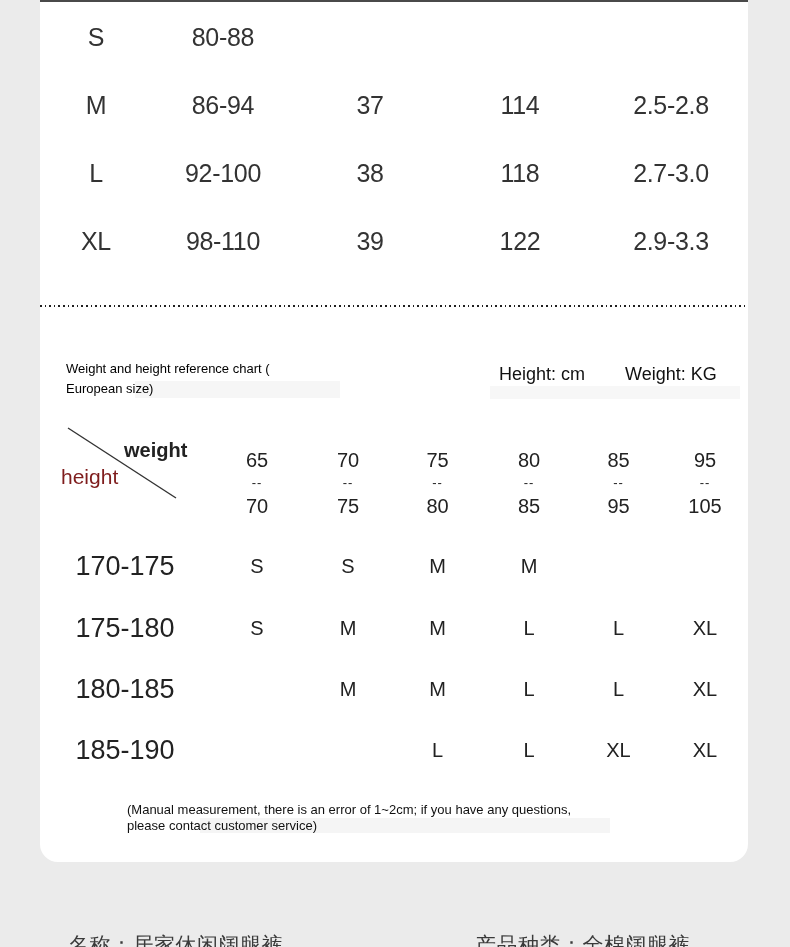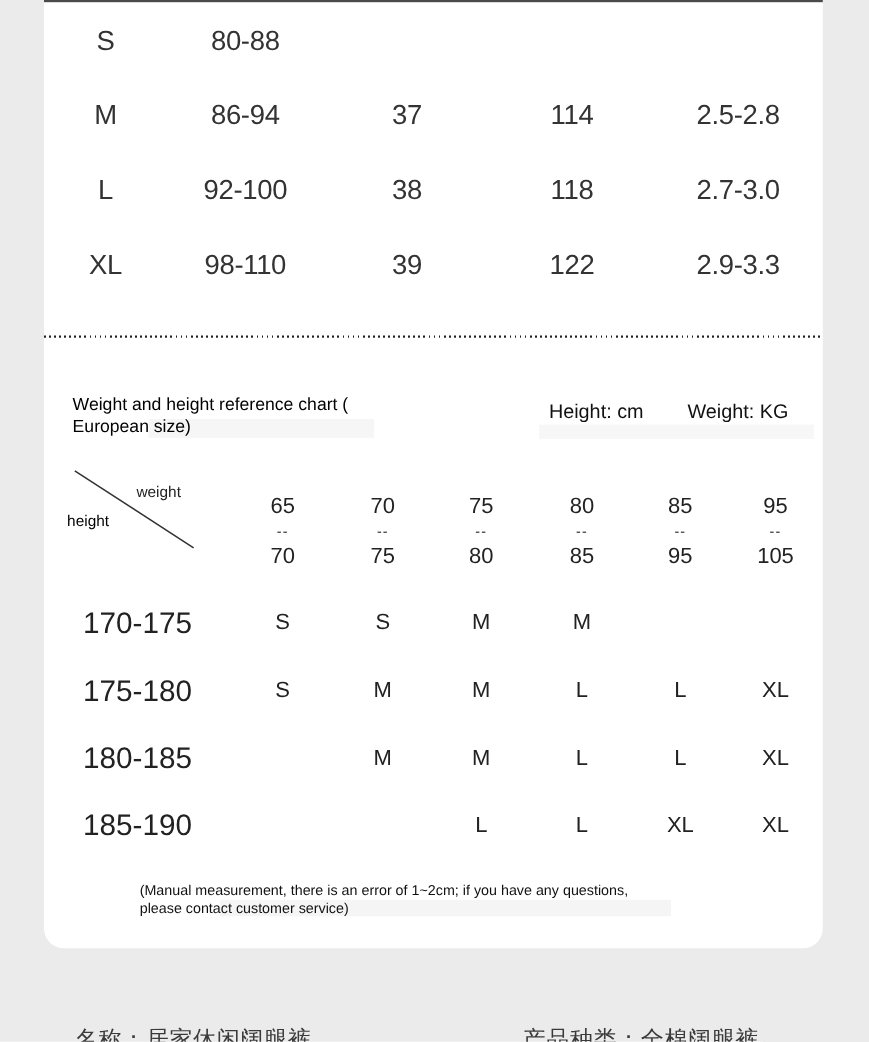--- a/index.html
+++ b/index.html
@@ -35,21 +35,21 @@
   .size-row .cell { font-size: 25px; color: #333; letter-spacing: -0.3px; }
 
   .dotted-divider {
     position: absolute; left: 0; top: 305px; width: 100%; height: 2px;
     background-image: repeating-linear-gradient(to right, #1f1f1f 0 1.6px, transparent 1.6px 4.6px);
   }
 
   
   .ref-title {
     position: absolute; left: 26px; top: 359px; width: 350px;
-    font-size: 16px; line-height: 19.5px; color: #000;
+    font-size: 13px; line-height: 19.5px; color: #000;
   }
   .ref-title span { display: block; }
   .unit { position: absolute; top: 364px; font-size: 18px; color: #111; white-space: nowrap; margin-left: 7px; }
   .unit-height { left: 452px; }
   .unit-weight { left: 578px; }
 
   
   .matrix {
     position: absolute; left: 0; top: 420px; width: 708px;
     display: grid;
@@ -63,22 +63,22 @@
   .matrix .row-label { font-size: 27px; }
   .wcol {
     display: flex; flex-direction: column; align-items: center;
     padding-top: 10px; box-sizing: border-box;
     font-size: 23px; line-height: 28px; color: #222;
   }
   .wcol .sep { font-size: 13px; line-height: 18px; letter-spacing: 1px; color: #222; }
 
   .diag-cell { position: relative; }
   .diag-cell svg { position: absolute; left: 0; top: 0; }
-  .diag-weight { position: absolute; left: 84px; top: 19px; font-size: 14px; color: #222; }
-  .diag-height { position: absolute; left: 21px; top: 45px; font-size: 14px; color: #000000; }
+  .diag-weight { position: absolute; left: 84px; top: 19px; font-size: 20px; color: #222; font-weight: bold; }
+  .diag-height { position: absolute; left: 21px; top: 45px; font-size: 21px; color: #7f1d1d; }
 
   .note {
     position: absolute; left: 87px; top: 802px;
     font-size: 13px; line-height: 15.5px; color: #111;
   }
   .note span { display: block; }
 
   .footer-text {
     position: absolute; top: 931px; font-size: 21px; color: #3a3a3a;
     white-space: nowrap; letter-spacing: 0.5px;

